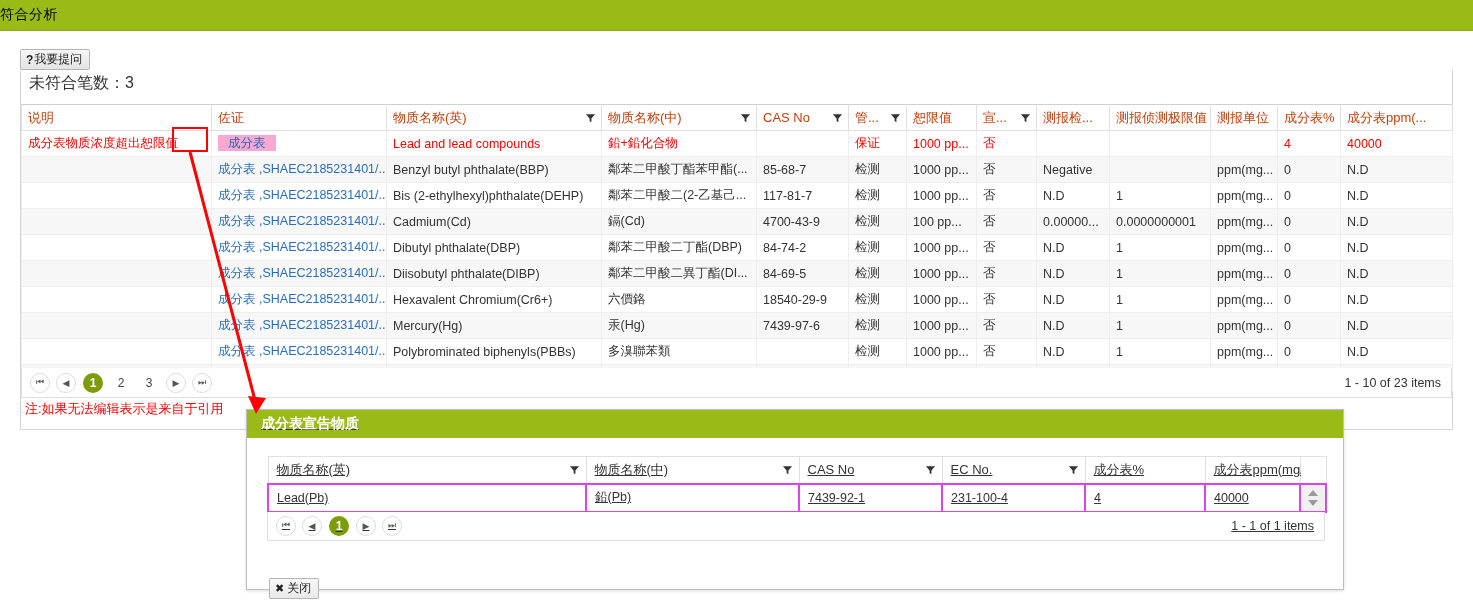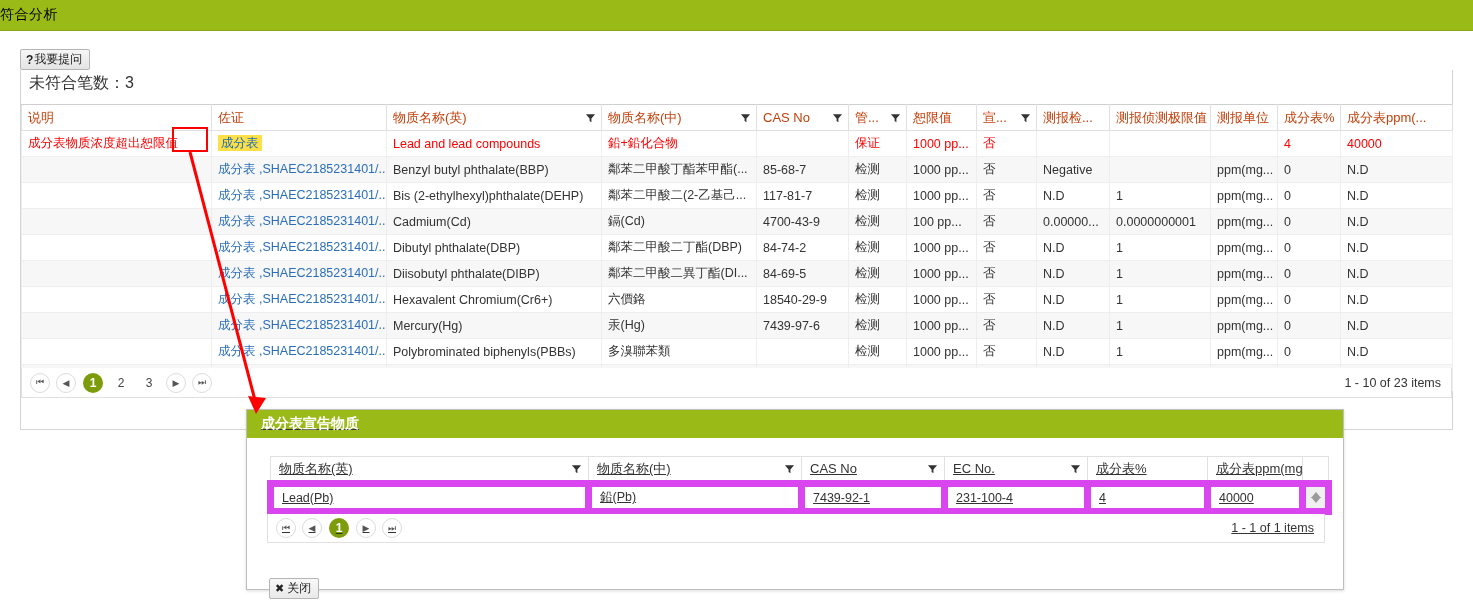--- a/index.html
+++ b/index.html
@@ -90,21 +90,21 @@
     padding: 0 6px;
     white-space: nowrap;
     overflow: hidden;
     text-overflow: clip;
     color: #333;
     font-size: 12.5px;
   }
   tr.alt td { background: #f7f7f7; }
   tr.first-row td { color: #ff0000; background: #ffffff; }
   .link { color: #2a6ebb; }
-  .hl-yellow { background: #fde047; padding: 1px 3px; margin-top: 20px; }
+  .hl-yellow { background: #f9a8d4; padding: 1px 10px; margin-top: 20px; }
   .detail-link { color: #2a6ebb; margin-left: 48px; }
 
   .redbox {
     position: absolute;
     left: 172px; top: 127px;
     width: 36px; height: 25px;
     border: 2px solid #ff0000;
     pointer-events: none;
   }
 
@@ -162,21 +162,21 @@
     width: 1058px; font-size: 12.5px;
   }
   table.modal-tbl th {
     height: 27px; border: 1px solid #e0e0e0;
     font-weight: normal; text-align: left;
     padding: 0 8px; font-size: 13px; color: #333;
     position: relative; background: #fff; white-space: nowrap;
   }
   table.modal-tbl th .fil { position: absolute; right: 6px; top: 50%; transform: translateY(-50%); width: 11px; height: 11px;}
   table.modal-tbl td {
-    height: 28px; border: 7px solid #d946ef;
+    height: 28px; border: 2px solid #d946ef;
     padding: 0 8px; font-size: 12.5px; color: #333; white-space: nowrap;
   }
   .spin-cell { width: 26px; background: #f0f0f0; padding: 0 !important; position: relative; }
   .spin-up, .spin-dn {
     position: absolute; left: 50%; transform: translateX(-50%);
     width: 0; height: 0; border-left: 5px solid transparent; border-right: 5px solid transparent;
   }
   .spin-up { top: 5px; border-bottom: 6px solid #9b9b9b; }
   .spin-dn { bottom: 5px; border-top: 6px solid #9b9b9b; }
 
@@ -420,20 +420,21 @@
       <div class="pg-btn">⏮</div>
       <div class="pg-btn">◀</div>
       <div class="pg-num active">1</div>
       <div class="pg-num">2</div>
       <div class="pg-num">3</div>
       <div class="pg-btn">▶</div>
       <div class="pg-btn">⏭</div>
       <div class="pg-info">1 - 10 of 23 items</div>
     </div>
 
+    <div class="note">注:如果无法编辑表示是来自于引用</div>
   </div>
 
   <div class="redbox"></div>
 
   <div class="modal">
     <div class="modal-head">
       <span>成分表宣告物质</span>
     </div>
     <div class="modal-body">
       <table class="modal-tbl">

